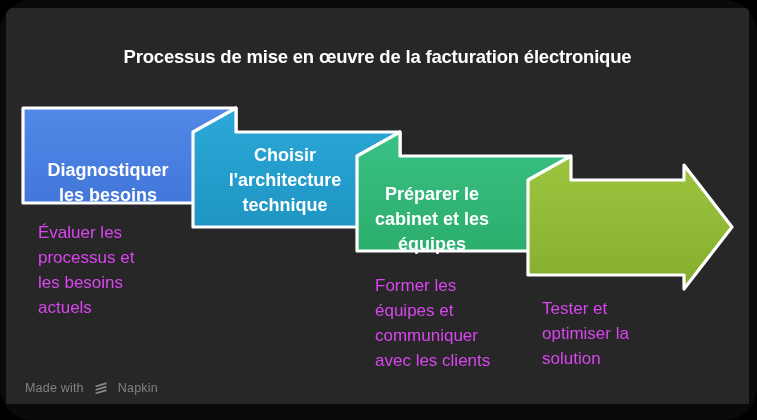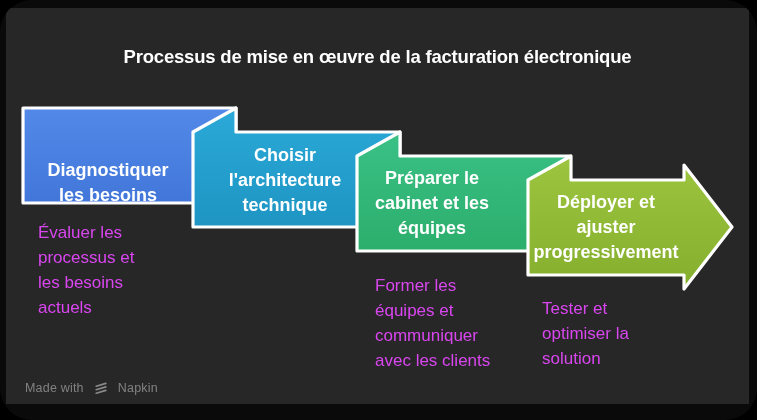--- a/index.html
+++ b/index.html
@@ -9,21 +9,21 @@
   .title{position:absolute;left:6px;top:46px;width:743px;text-align:center;
          color:#ffffff;font-size:18.5px;font-weight:700;letter-spacing:-0.2px;}
   .shapes{position:absolute;left:0;top:0;}
   .step-label{position:absolute;display:flex;align-items:center;justify-content:center;
               text-align:center;color:#ffffff;font-size:18px;font-weight:700;
               line-height:25px;white-space:pre-line;}
   .step-desc{position:absolute;color:#d946ef;font-size:17px;font-weight:400;
              line-height:25px;white-space:pre-line;}
   .lbl-1{left:23px;top:108px;width:170px;height:95px;margin-top:27px;}
   .lbl-2{left:193px;top:132px;width:164px;height:97px;margin-left:10px;}
-  .lbl-3{left:357px;top:156px;width:150px;height:95px;}
+  .lbl-3{left:357px;top:172px;width:150px;height:95px;}
   .lbl-4{left:528px;top:180px;width:156px;height:95px;}
   .desc-1{left:38px;top:220px;width:170px;}
   .desc-2{left:205px;top:248px;width:180px;}
   .desc-3{left:375px;top:273px;width:170px;}
   .desc-4{left:542px;top:296px;width:160px;}
   .made-with{position:absolute;left:25px;top:381px;display:flex;align-items:center;gap:10px;
              color:#828282;font-size:12.5px;letter-spacing:0.2px;}
 </style>
 </head>
 <body>
@@ -59,23 +59,20 @@
   </svg>
 
   <div class="step-label lbl-1">Diagnostiquer
 les besoins</div>
   <div class="step-label lbl-2">Choisir
 l'architecture
 technique</div>
   <div class="step-label lbl-3">Préparer le
 cabinet et les
 équipes</div>
-  <div class="step-label lbl-4">Déployer et
-ajuster
-progressivement</div>
 
   <div class="step-desc desc-1">Évaluer les
 processus et
 les besoins
 actuels</div>
   <div class="step-desc desc-3">Former les
 équipes et
 communiquer
 avec les clients</div>
   <div class="step-desc desc-4">Tester et

